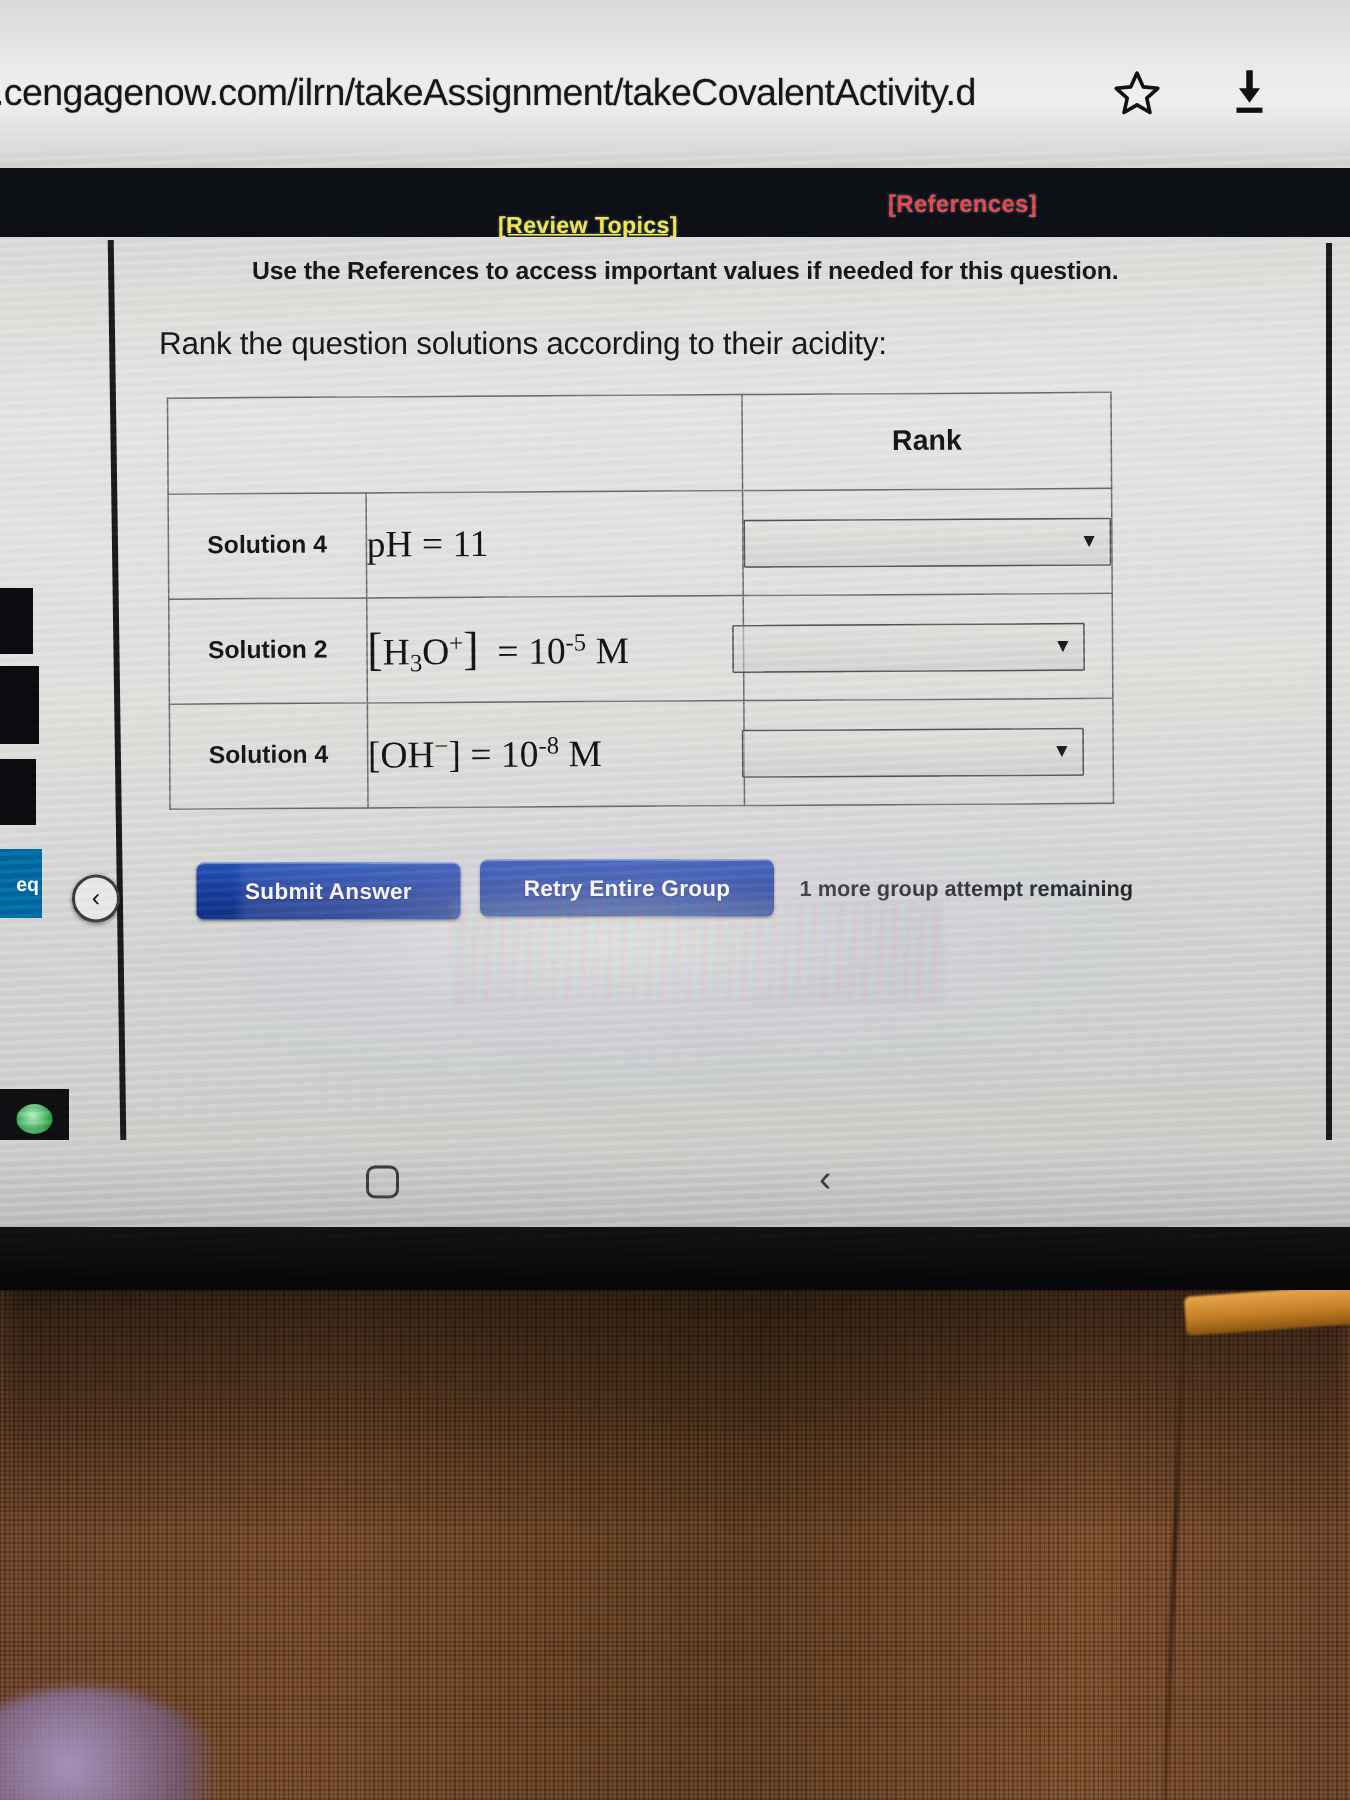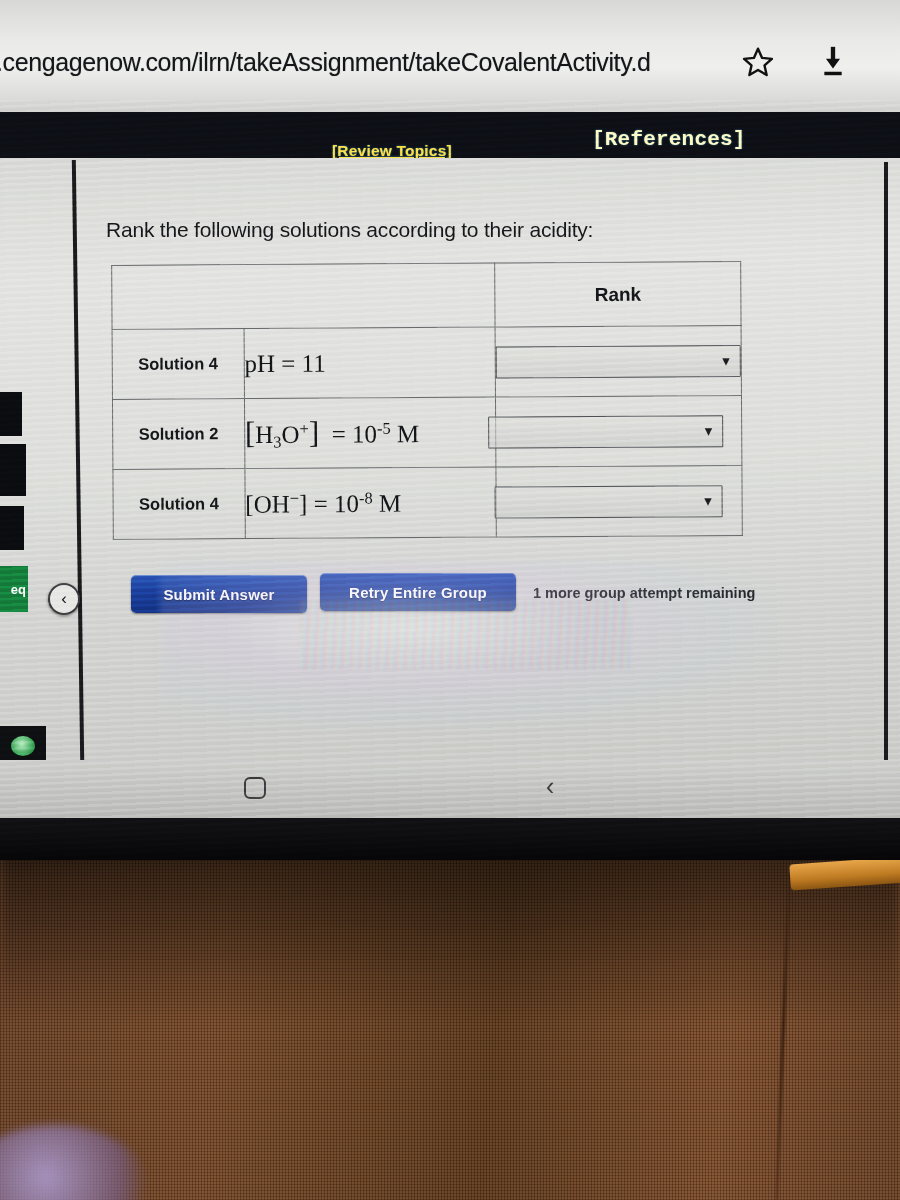--- a/index.html
+++ b/index.html
@@ -127,25 +127,24 @@
     left: 332px; top: 142px;
     font-size: 15.5px; font-weight: bold;
     color: #fde047;
     letter-spacing: .2px;
     text-shadow: 0 0 2px rgba(80,200,240,.6);
     text-decoration: underline;
   }
   .link-references {
     position: absolute;
     left: 592px; top: 128px;
-    font-size: 21px; font-weight: bold;
-    color: #fef9c3;
+    font-size: 16px; font-weight: bold;
+    color: #ef4444;
     letter-spacing: .2px;
     text-shadow: 0 0 2px rgba(80,200,240,.6);
-    font-family: Liberation Mono, monospace;
   }
 
   
   .page {
     position: absolute;
     left: 0; top: 158px;
     width: 900px; height: 660px;
     background: linear-gradient(178deg, #d9dad7 0%, #e3e3e1 18%, #dedfdc 46%, #d2d3d0 72%, #c9cac7 100%);
     overflow: hidden;
   }
@@ -326,21 +325,21 @@
     left: 0;
     background: #0b0c10;
   }
   .frag1 { top: 392px; width: 22px; height: 44px; }
   .frag2 { top: 444px; width: 26px; height: 52px; }
   .frag3 { top: 506px; width: 24px; height: 44px; }
   .blue-tab {
     position: absolute;
     left: 0; top: 566px;
     width: 28px; height: 46px;
-    background: #15803d;
+    background: #0369a1;
     color: #fff;
     font-size: 13px;
     font-weight: bold;
     display: flex; align-items: center; justify-content: flex-end;
     padding-right: 2px;
   }
   .green-chip {
     position: absolute;
     left: 0; top: 726px;
     width: 46px; height: 40px;
@@ -422,21 +421,22 @@
       <rect x="4" y="24" width="16" height="3.2" fill="#111"></rect>
     </svg>
   </div>
 
   <div class="dark-strip"></div>
   <div class="link-review">[Review Topics]</div>
   <div class="link-references">[References]</div>
 
   <div class="page"></div>
 
-  <div class="prompt">Rank the following solutions according to their acidity:</div>
+  <div class="instruction">Use the References to access important values if needed for this question.</div>
+  <div class="prompt">Rank the question solutions according to their acidity:</div>
 
   <table class="rank-table">
     <tbody>
         <tr>
       <th class="th-blank" colspan="2"></th>
       <th class="th-rank">Rank</th>
     </tr>
 
     <tr>
       <td class="cell-label">Solution 4</td>

